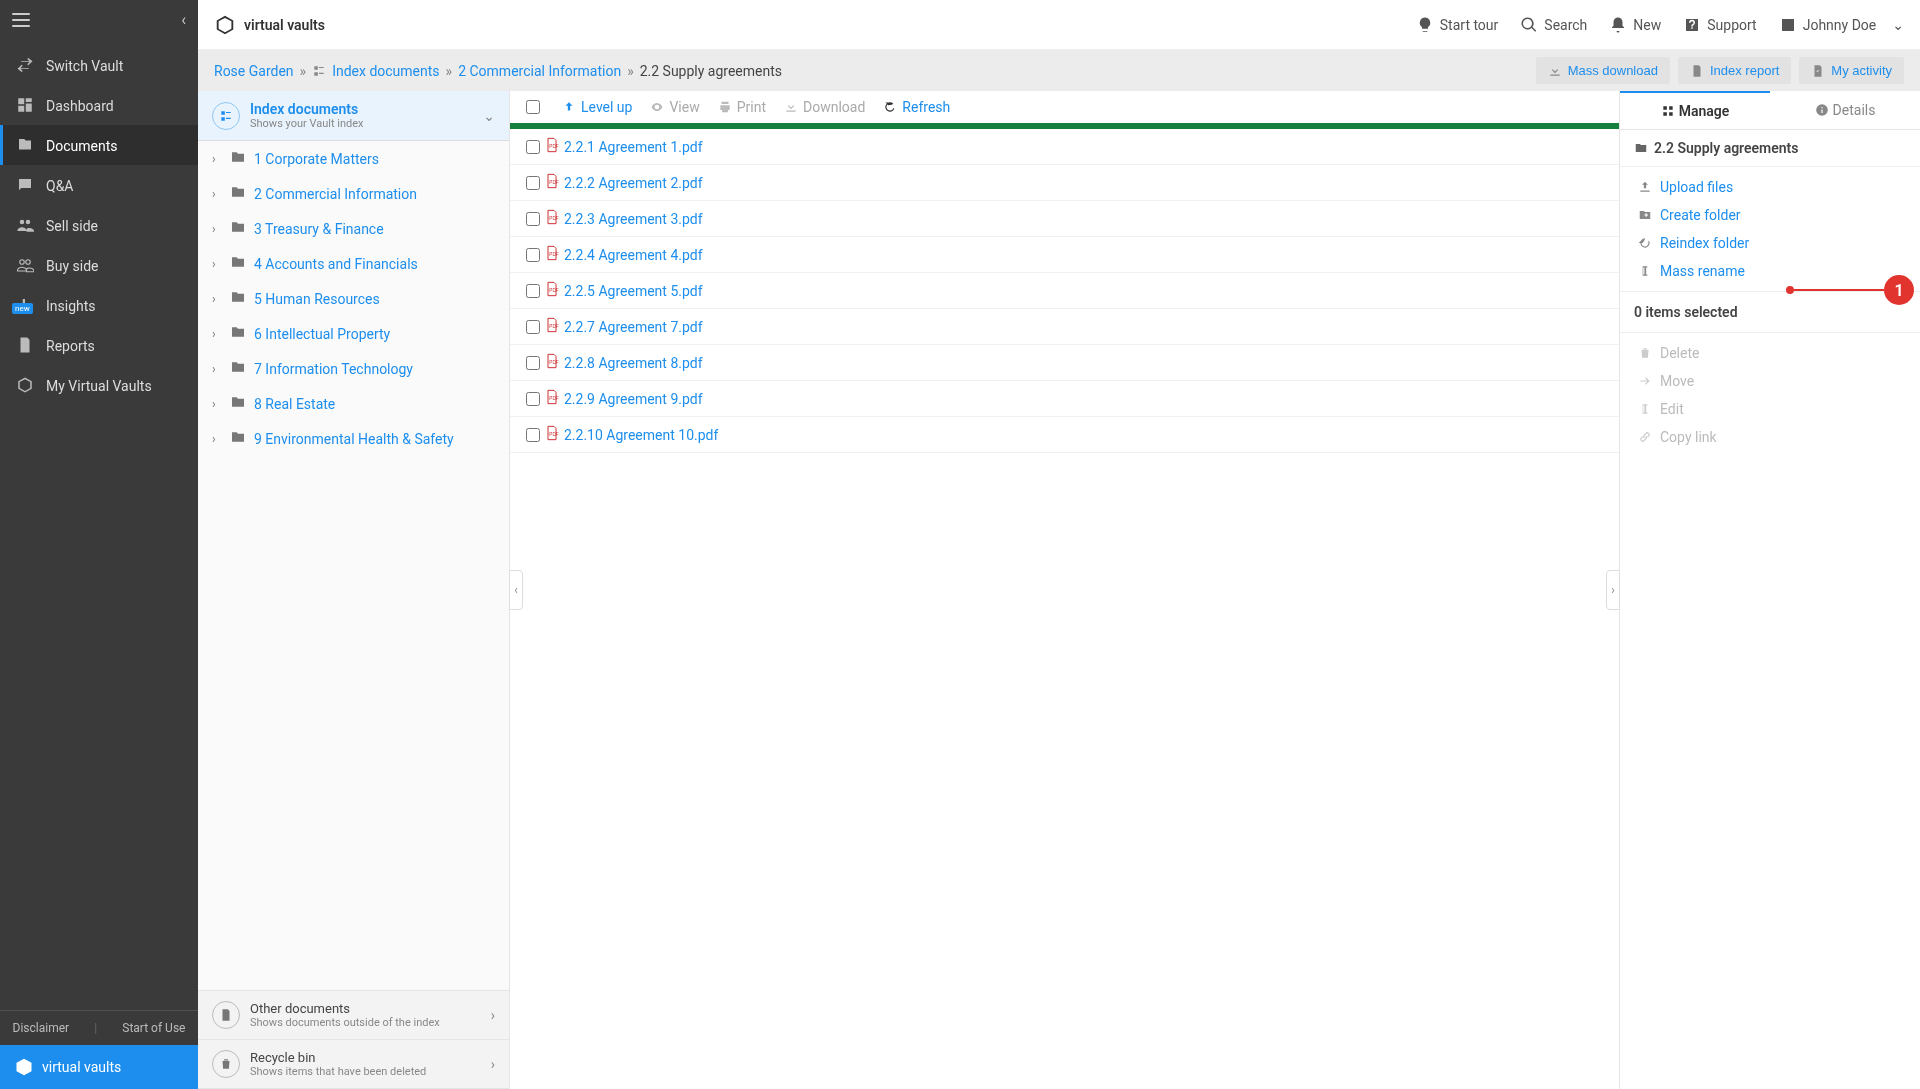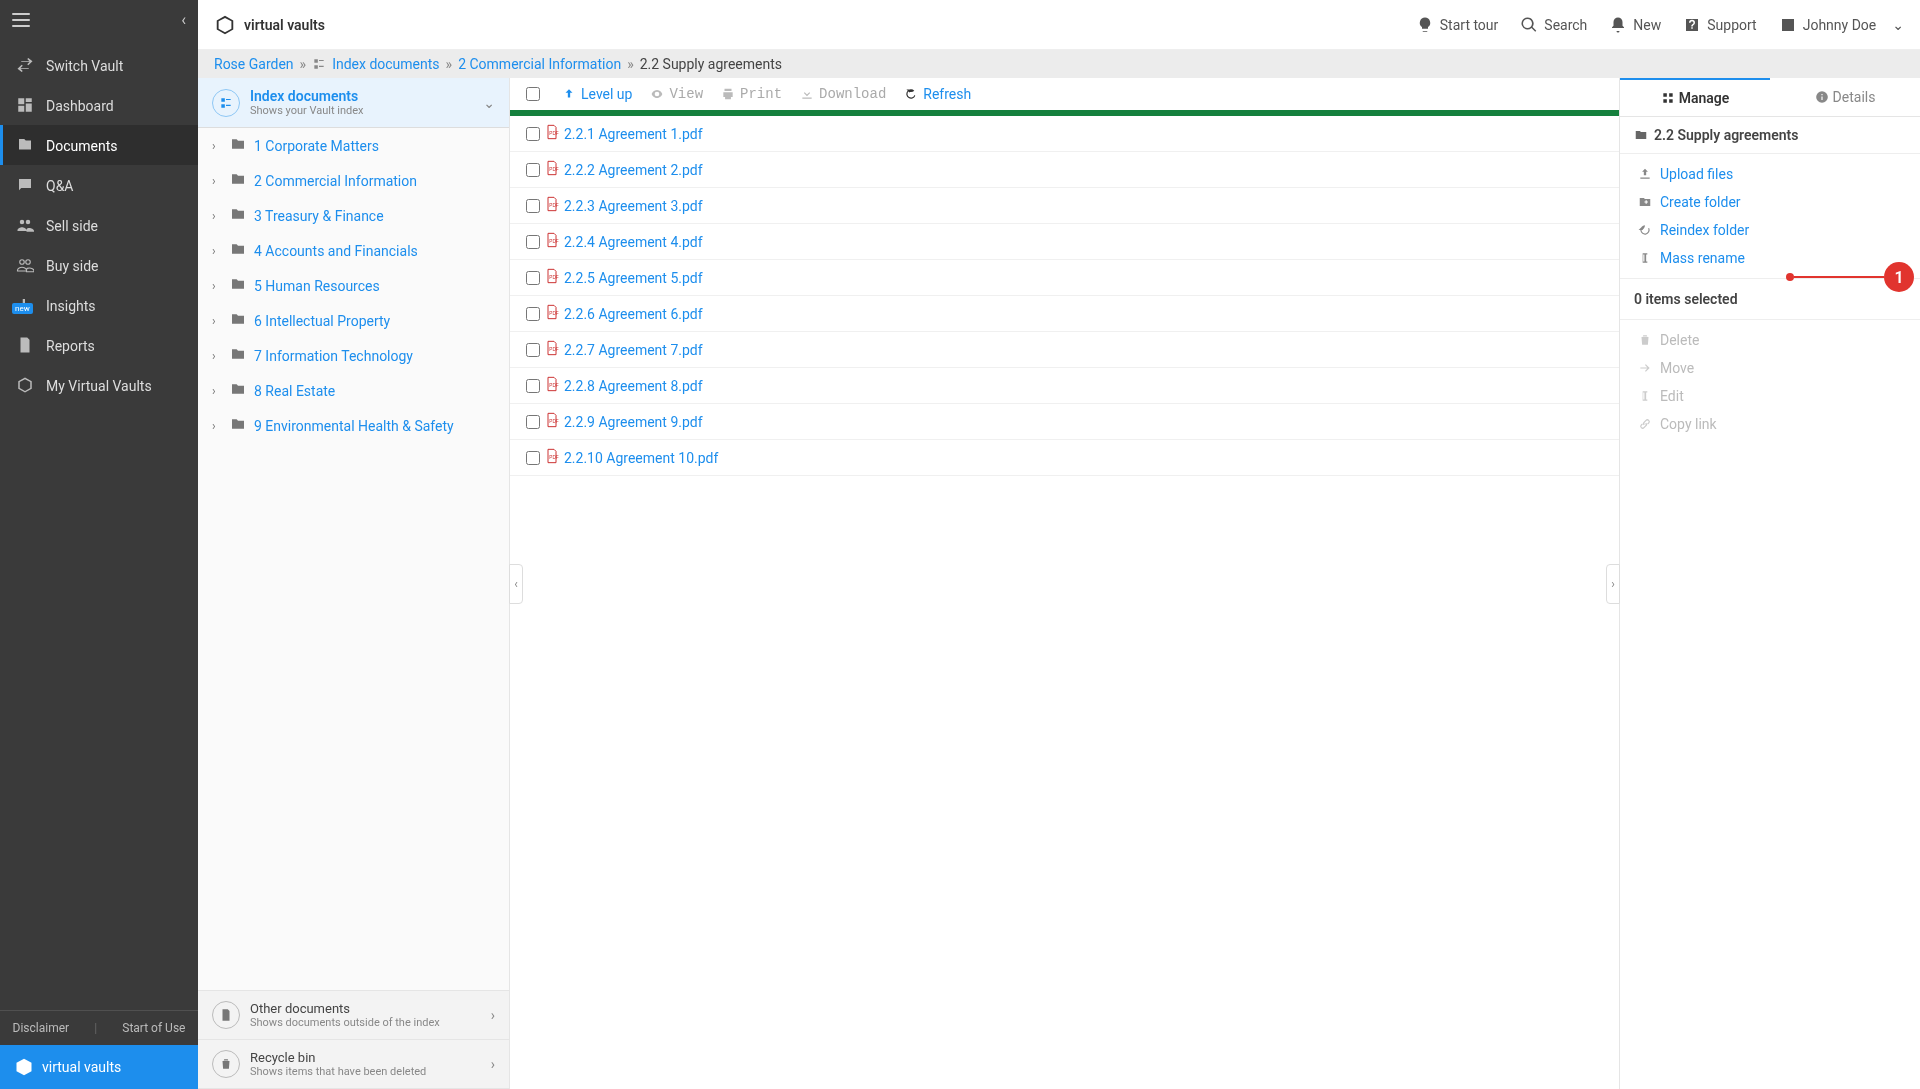--- a/index.html
+++ b/index.html
@@ -27,21 +27,21 @@
 .main { flex:1; display:flex; flex-direction:column; }
 .topbar { height:50px; display:flex; align-items:center; justify-content:space-between; padding:0 16px; border-bottom:1px solid #eee; }
 .logo { display:flex; align-items:center; gap:8px; font-weight:600; color:#333; }
 .logo svg { width:22px; height:22px; fill:#333; }
 .topbar-actions { display:flex; align-items:center; gap:22px; color:#555; }
 .topbar-act { display:flex; align-items:center; gap:6px; cursor:pointer; }
 .topbar-act svg { width:18px; height:18px; fill:#555; }
 .user-chevron { font-size:14px; color:#555; }
 
 
-.crumbbar { background:#ececec; height:28px; display:flex; align-items:center; justify-content:space-between; padding:0 16px; font-size:14px; }
+.crumbbar { background:#ececec; height:41px; display:flex; align-items:center; justify-content:space-between; padding:0 16px; font-size:14px; }
 .crumbs { display:flex; align-items:center; gap:6px; flex-wrap:nowrap; }
 .crumbs a { color:#1d8eed; cursor:pointer; }
 .crumbs .sep { color:#888; }
 .crumbs .current { color:#444; }
 .crumb-actions { display:flex; gap:8px; }
 .crumb-btn { background:#e2e2e2; border:none; padding:6px 12px; display:flex; align-items:center; gap:6px; color:#1d8eed; cursor:pointer; font-size:13px; border-radius:2px; }
 .crumb-btn svg { width:14px; height:14px; fill:#888; }
 
 
 .workspace { flex:1; display:flex; overflow:hidden; }
@@ -63,21 +63,21 @@
 .tree-bottom-item { display:flex; align-items:center; gap:10px; padding:10px 14px; background:#f3f3f3; border-bottom:1px solid #e5e5e5; cursor:pointer; }
 .tree-bottom-icon { width:28px; height:28px; border:1px solid #bbb; border-radius:50%; display:flex; align-items:center; justify-content:center; }
 .tree-bottom-icon svg { width:14px; height:14px; fill:#777; }
 .tree-bottom-title { font-size:13px; color:#444; font-weight:400; }
 .tree-bottom-sub { font-size:11px; color:#888; }
 .tree-bottom-chev { margin-left:auto; color:#888; }
 
 .file-panel { flex:1; display:flex; flex-direction:column; border-right:1px solid #e5e5e5; position:relative; }
 .file-toolbar { display:flex; align-items:center; gap:18px; padding:8px 16px; border-bottom:6px solid #15803d; font-size:14px; }
 .file-toolbar .tb { display:flex; align-items:center; gap:5px; cursor:pointer; color:#1d8eed; }
-.file-toolbar .tb.disabled { color:#aaa; cursor:default;font-family:Liberation Mono, monospace; }
+.file-toolbar .tb.disabled { color:#aaa; cursor:default; }
 .file-toolbar .tb svg { width:14px; height:14px; }
 .file-toolbar input[type=checkbox] { margin-right:4px; }
 .file-list { flex:1; overflow:auto; }
 .file-row { display:flex; align-items:center; gap:4px; padding:7px 16px; border-bottom:1px solid #f0f0f0; cursor:pointer; }
 .file-cb { }
 .file-icon svg { width:16px; height:18px; }
 .file-name { color:#1d8eed; font-size:14px; }
 .panel-handle { position:absolute; top:50%; transform:translateY(-50%); width:14px; height:40px; background:#fff; border:1px solid #ddd; display:flex; align-items:center; justify-content:center; color:#888; cursor:pointer; font-size:12px; }
 .panel-handle.left { left:-1px; border-radius:0 4px 4px 0; }
 .panel-handle.right { right:-1px; border-radius:4px 0 0 4px; }
@@ -256,20 +256,40 @@
         <span class="sep">»</span>
         <svg width="14" height="14" viewBox="0 0 24 24" fill="#888">
             <path d="M4 4h6v6H4zM4 14h6v6H4zM12 5h8v2h-8zM12 15h8v2h-8z"></path>
           </svg>
         <a>Index documents</a>
         <span class="sep">»</span>
         <a>2 Commercial Information</a>
         <span class="sep">»</span>
         <span class="current">2.2 Supply agreements</span>
       </div>
+      <div class="crumb-actions">
+        <button class="crumb-btn">
+          <svg viewBox="0 0 24 24">
+              <path d="M12 3v10l4-4 1.4 1.4L12 16 6.6 10.4 8 9l4 4V3zM4 18h16v2H4z"></path>
+            </svg>
+          <span>Mass download</span>
+        </button>
+        <button class="crumb-btn">
+          <svg viewBox="0 0 24 24">
+              <path d="M6 2h9l3 3v17H6z"></path>
+            </svg>
+          <span>Index report</span>
+        </button>
+        <button class="crumb-btn">
+          <svg viewBox="0 0 24 24">
+              <path d="M6 2h9l3 3v17H6zM9 12l2 2 4-4"></path>
+            </svg>
+          <span>My activity</span>
+        </button>
+      </div>
     </div>
 
     <div class="workspace">
 
       <div class="tree-panel">
         <div class="tree-header">
           <div class="tree-header-left">
             <div class="tree-header-icon">
                 <svg viewBox="0 0 24 24">
                   <path d="M4 4h6v6H4zM4 14h6v6H4zM12 5h8v2h-8zM12 15h8v2h-8z"></path>
@@ -451,28 +471,20 @@
                   <text x="8" y="16" font-size="7" fill="#c33" font-family="Arial">PDF</text>
                 </svg></span>
   <span class="file-name">2.2.5 Agreement 5.pdf</span>
             </div>
             <div class="file-row">
               <input type="checkbox" class="file-cb" style="">
   <span class="file-icon"><svg viewBox="0 0 24 24">
                   <path d="M6 2h9l3 3v17H6z" fill="#fff" stroke="#c33" stroke-width="1.5"></path>
                   <text x="8" y="16" font-size="7" fill="#c33" font-family="Arial">PDF</text>
                 </svg></span>
-  <span class="file-name">2.2.6 Agreement 6.pdf</span>
-            </div>
-            <div class="file-row">
-              <input type="checkbox" class="file-cb" style="">
-  <span class="file-icon"><svg viewBox="0 0 24 24">
-                  <path d="M6 2h9l3 3v17H6z" fill="#fff" stroke="#c33" stroke-width="1.5"></path>
-                  <text x="8" y="16" font-size="7" fill="#c33" font-family="Arial">PDF</text>
-                </svg></span>
   <span class="file-name">2.2.7 Agreement 7.pdf</span>
             </div>
             <div class="file-row">
               <input type="checkbox" class="file-cb" style="">
   <span class="file-icon"><svg viewBox="0 0 24 24">
                   <path d="M6 2h9l3 3v17H6z" fill="#fff" stroke="#c33" stroke-width="1.5"></path>
                   <text x="8" y="16" font-size="7" fill="#c33" font-family="Arial">PDF</text>
                 </svg></span>
   <span class="file-name">2.2.8 Agreement 8.pdf</span>
             </div>

